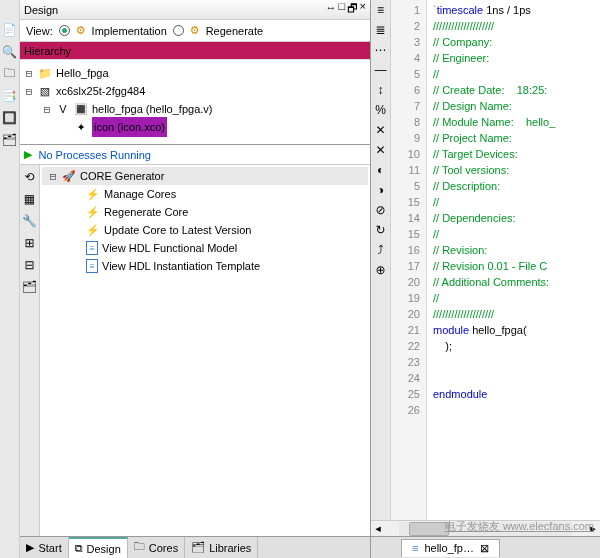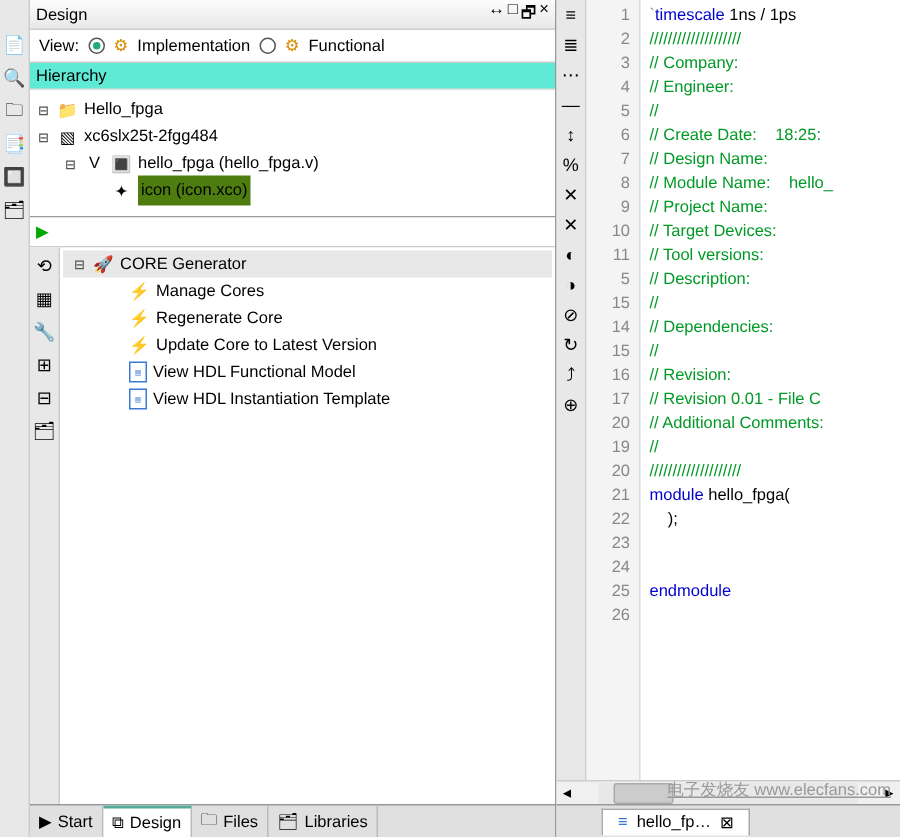--- a/index.html
+++ b/index.html
@@ -10,26 +10,26 @@
   .tb-icon { width: 16px; height: 16px; display: flex; align-items: center; justify-content: center; font-size: 12px; }
   .left-body { flex: 1; display: flex; flex-direction: column; }
   .panel-header { height: 20px; background: linear-gradient(#fdfdfd,#e8e8e8); border-bottom: 1px solid #ccc; display: flex; align-items: center; justify-content: space-between; padding: 0 4px; }
   .panel-title { font-size: 11px; }
   .winctrl { display: flex; gap: 2px; font-size: 10px; }
   .view-row { height: 22px; border-bottom: 1px solid #ccc; display: flex; align-items: center; padding: 0 6px; gap: 6px; background: #fff; }
   .radio { width: 11px; height: 11px; border: 1px solid #555; border-radius: 50%; display: inline-flex; align-items: center; justify-content: center; }
   .radio.sel::after { content: ""; width: 5px; height: 5px; background: #2a7; border-radius: 50%; }
   .gear { color: #d88a00; }
   .hierarchy-box { border-bottom: 1px solid #999; background: #fff; }
-  .hier-label { background: #5eead4; border-bottom: 1px solid #ddd; height: 18px; display: flex; align-items: center; padding-left: 4px; }
+  .hier-label { background: #be185d; border-bottom: 1px solid #ddd; height: 18px; display: flex; align-items: center; padding-left: 4px; }
   .tree { padding: 4px 2px 8px 2px; }
   .tree-row { display: flex; align-items: center; height: 18px; gap: 4px; white-space: nowrap; }
   .tw { width: 10px; text-align: center; color: #555; font-family: monospace; }
   .ticon { width: 14px; height: 14px; display: inline-flex; align-items: center; justify-content: center; font-size: 11px; }
-  .sel-item { background: #4d7c0f; padding: 4px 2px; text-align: center; }
+  .sel-item { background: #a21caf; padding: 4px 2px; text-align: center; }
   .proc-status { height: 20px; display: flex; align-items: center; padding-left: 4px; gap: 6px; background: #fff; border-bottom: 1px solid #ccc; color: #0055cc; }
   .proc-panel { flex: 1; background: #fff; display: flex; }
   .proc-toolbar { width: 20px; background: #e8e8e8; border-right: 1px solid #ccc; display: flex; flex-direction: column; align-items: center; padding-top: 4px; gap: 6px; }
   .proc-body { flex: 1; display: flex; flex-direction: column; }
   .proc-label { height: 18px; background: #f4f4f4; border-bottom: 1px solid #ddd; display: flex; align-items: center; padding-left: 4px; }
   .proc-tree { flex: 1; padding: 2px; overflow: auto; }
   .proc-row { display: flex; align-items: center; height: 18px; gap: 4px; padding-left: 6px; white-space: nowrap; }
   .proc-row .ticon.flash { color: #f0a000; }
   .proc-row .ticon.doc { color: #3a78d6; border: 1px solid #3a78d6; width: 12px; height: 14px; font-size: 8px; background: #fff; }
   .highlight-row { background: #e8e8e8; }
@@ -74,21 +74,21 @@
             <span>×</span>
           </span>
       </div>
       <div class="view-row">
         <span>View:</span>
         <span class="radio sel"></span>
         <span class="gear">⚙</span>
         <span>Implementation</span>
         <span class="radio"></span>
         <span class="gear">⚙</span>
-        <span>Functional</span>
+        <span>Regenerate</span>
       </div>
       <div class="hierarchy-box">
         <div class="hier-label">Hierarchy</div>
         <div class="tree" id="hier-tree">
             <div class="tree-row" style="padding-left: 2px;">
               <span class="tw">⊟</span>
               <span class="ticon">📁</span>
               <span>Hello_fpga</span>
             </div>
             <div class="tree-row" style="padding-left: 2px;">
@@ -104,20 +104,21 @@
             </div>
             <div class="tree-row" style="padding-left: 38px;">
               <span class="tw"></span>
               <span class="ticon">✦</span>
               <span class="sel-item">icon (icon.xco)</span>
             </div>
           </div>
       </div>
       <div class="proc-status">
         <span style="color:#0a0">▶</span>
+        <span>No Processes Running</span>
       </div>
       <div class="proc-panel">
         <div class="proc-toolbar" id="proc-toolbar">
             <div class="tb-icon">⟲</div>
             <div class="tb-icon">▦</div>
             <div class="tb-icon">🔧</div>
             <div class="tb-icon">⊞</div>
             <div class="tb-icon">⊟</div>
             <div class="tb-icon">🗂</div>
           </div>
@@ -160,21 +161,21 @@
           <div class="btab">
             <span>▶</span>
             <span>Start</span>
           </div>
           <div class="btab active">
             <span>⧉</span>
             <span>Design</span>
           </div>
           <div class="btab">
             <span>🗀</span>
-            <span>Files</span>
+            <span>Cores</span>
           </div>
           <div class="btab">
             <span>🗂</span>
             <span>Libraries</span>
           </div>
         </div>
     </div>
   </div>
 
   <div class="right-col">

